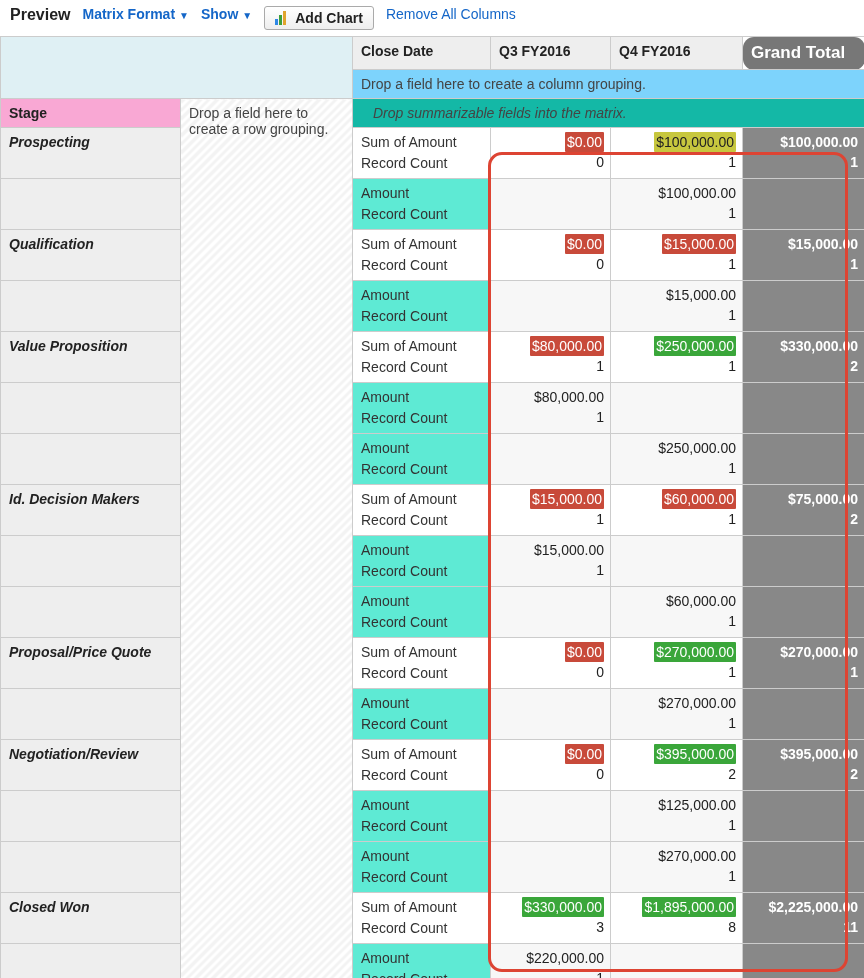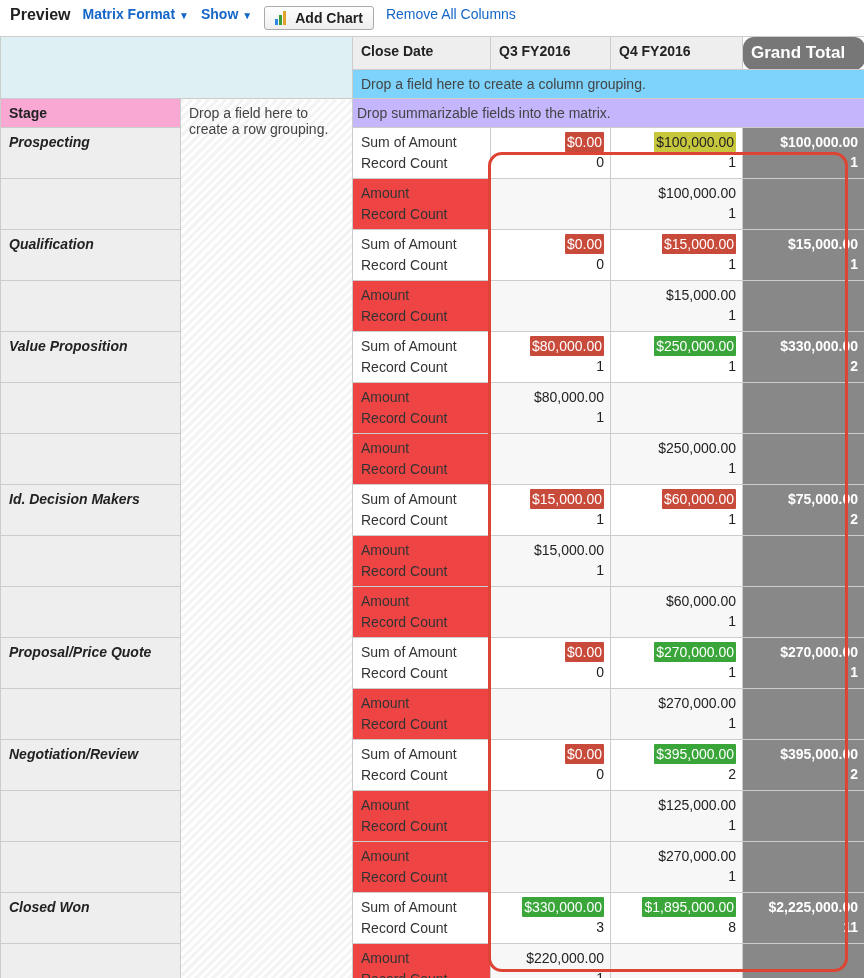--- a/index.html
+++ b/index.html
@@ -22,27 +22,27 @@
 col.c-row2 { width: 172px; }
 col.c-labels { width: 138px; }
 col.c-q3 { width: 120px; }
 col.c-q4 { width: 132px; }
 col.c-total { width: 122px; }
 
 .hdr-blank { background: #dff0f4; }
 .hdr-cell { background: #eee; padding: 6px 8px; font-weight: bold; text-align: left; }
 .hdr-total { background: #777; color: #fff; padding: 6px 8px; font-weight: bold; text-align: left; font-size: 17px; border-radius: 11px; }
 .drop-hint { background: #7dd3fc; padding: 6px 8px; color: #444; }
-.yellow-hint { background: #c4b5fd; padding: 6px 4px; color: #444; }
+.yellow-hint { background: #14b8a6; padding: 6px 20px; color: #444; font-style: italic; }
 .stage-hdr { background: #f9a8d4; padding: 6px 8px; font-weight: bold; }
 .row-drop { background-image: repeating-linear-gradient(135deg,#f3f3f3 0,#f3f3f3 3px,#fff 3px,#fff 6px); padding: 6px 8px; color: #444; }
 .stage-name { background: #eee; padding: 6px 8px; font-weight: bold; font-style: italic; }
 .stage-blank { background: #eee; }
 .label-pair { padding: 4px 8px; line-height: 21px; color: #333; }
-.label-pair.muted { background: #ef4444; }
+.label-pair.muted { background: #5eead4; }
 .val { text-align: right; padding: 4px 6px; line-height: 20px; }
 .val.muted { background: #f7f7f7; }
 .val.white { background: #fff; }
 .val .hl { display: inline-block; padding: 0 2px; border-radius: 1px; }
 .hl-red { background: #c84a3a; color: #fff; }
 .hl-green { background: #3aa63a; color: #fff; }
 .hl-olive { background: #c7c73e; color: #222; }
 .total-cell { background: #888; color: #fff; text-align: right; padding: 4px 6px; line-height: 20px; font-weight: bold; }
 .total-blank { background: #888; }
 .count { display: block; color: #222; }

